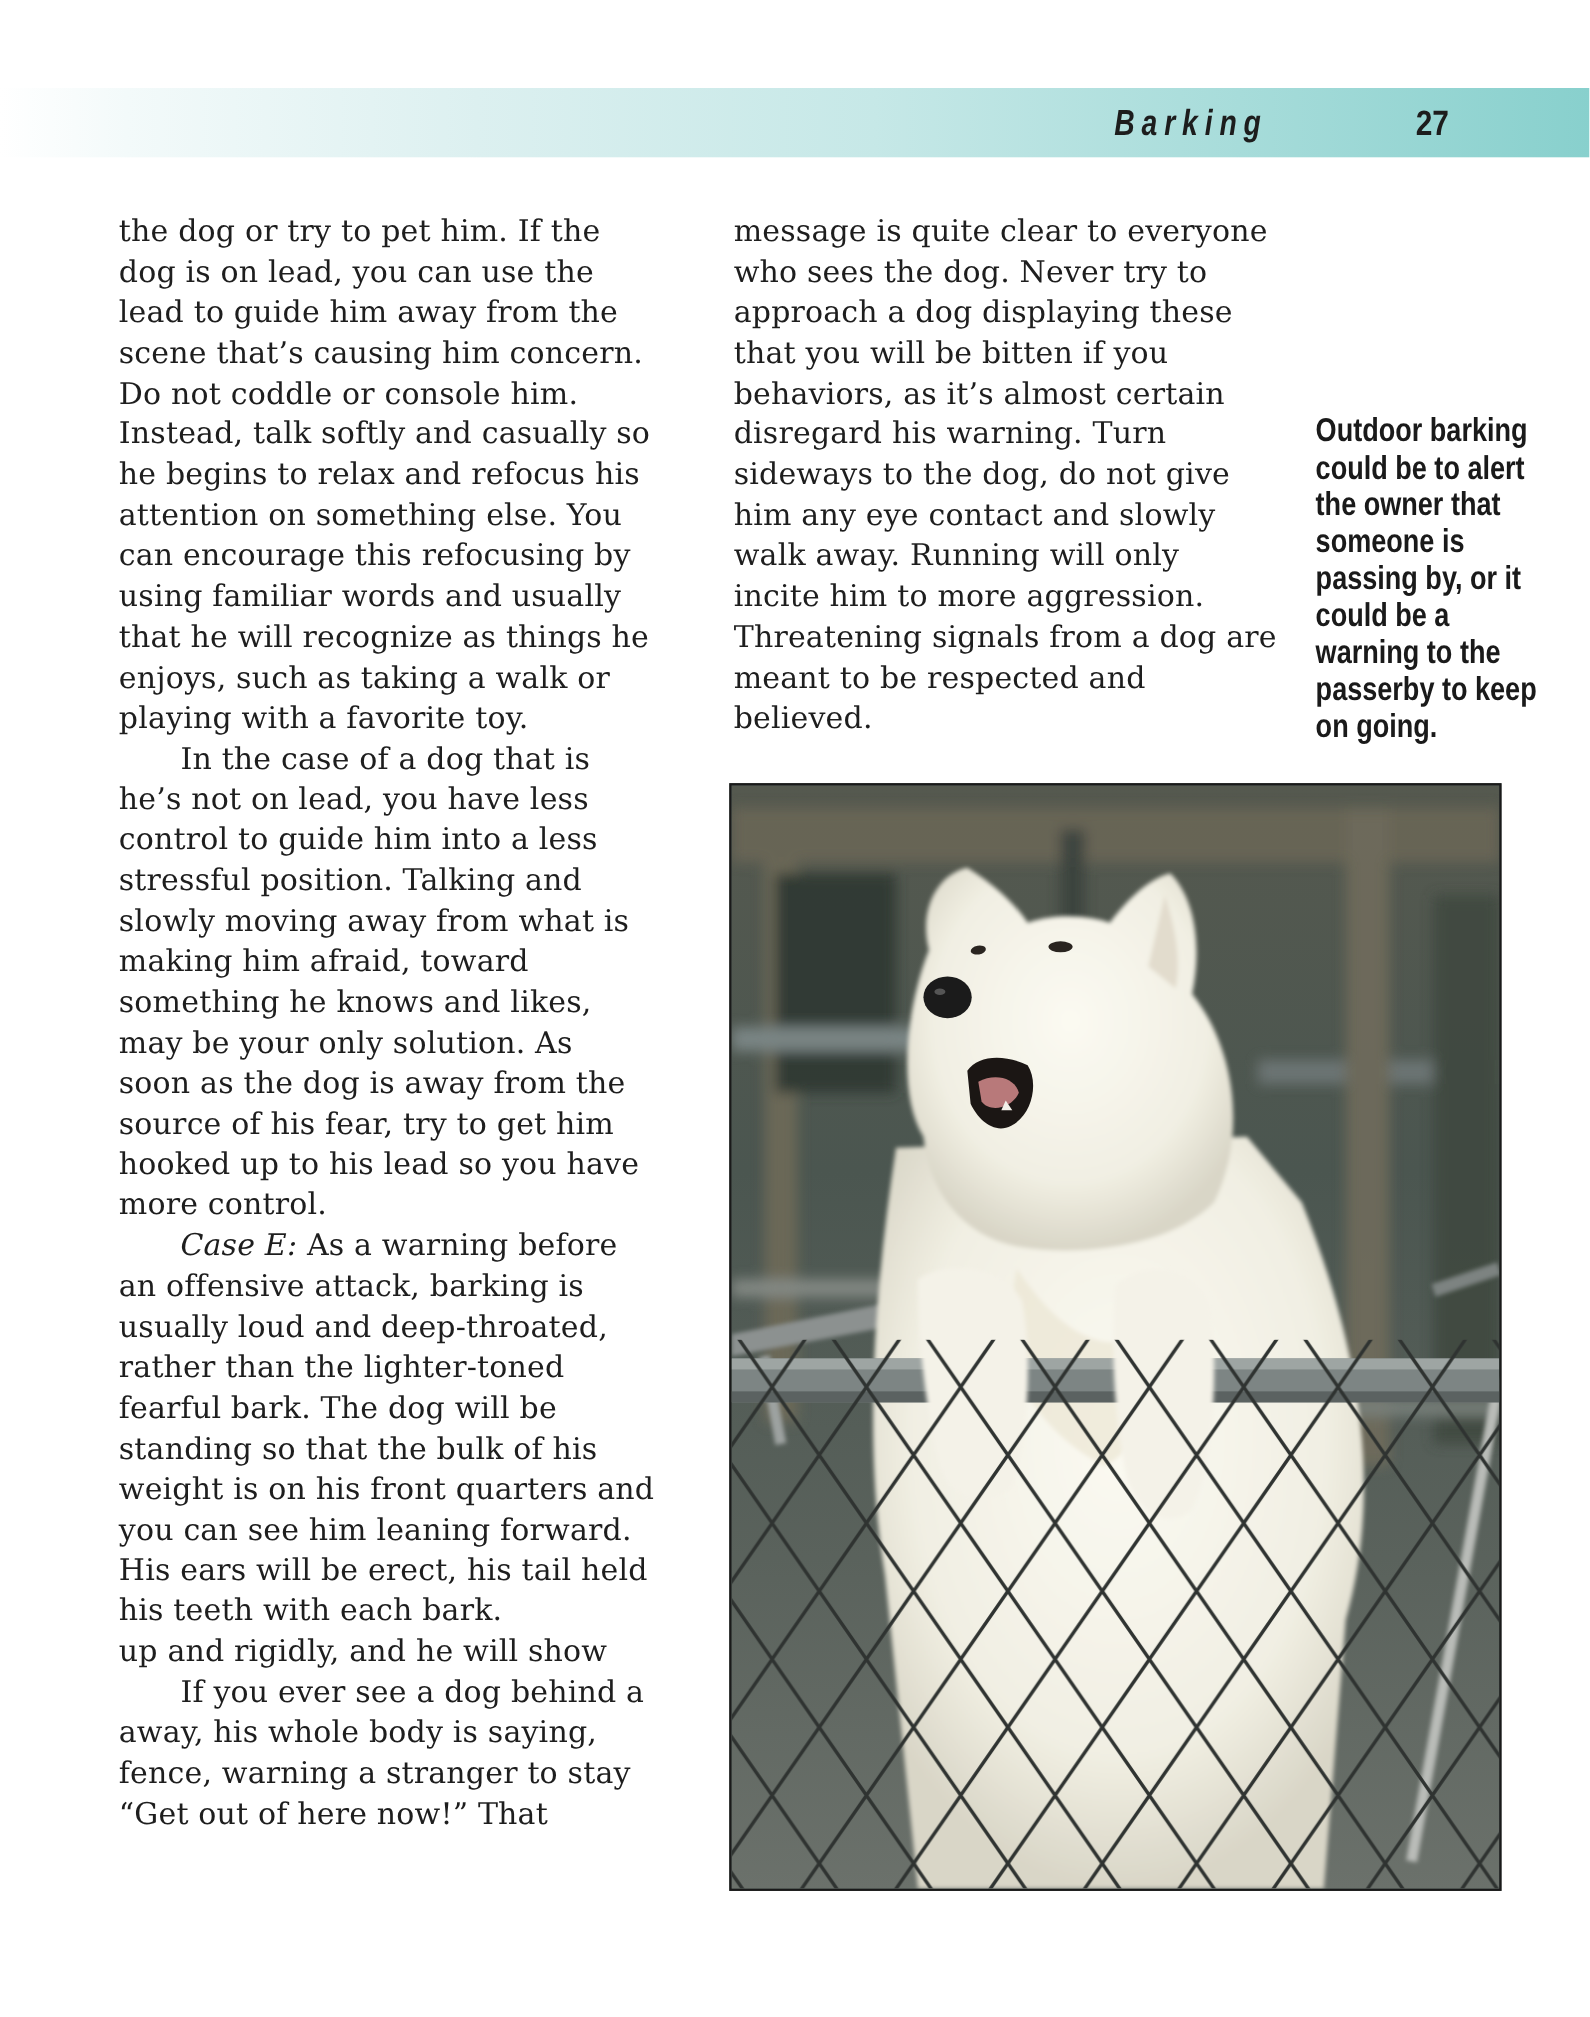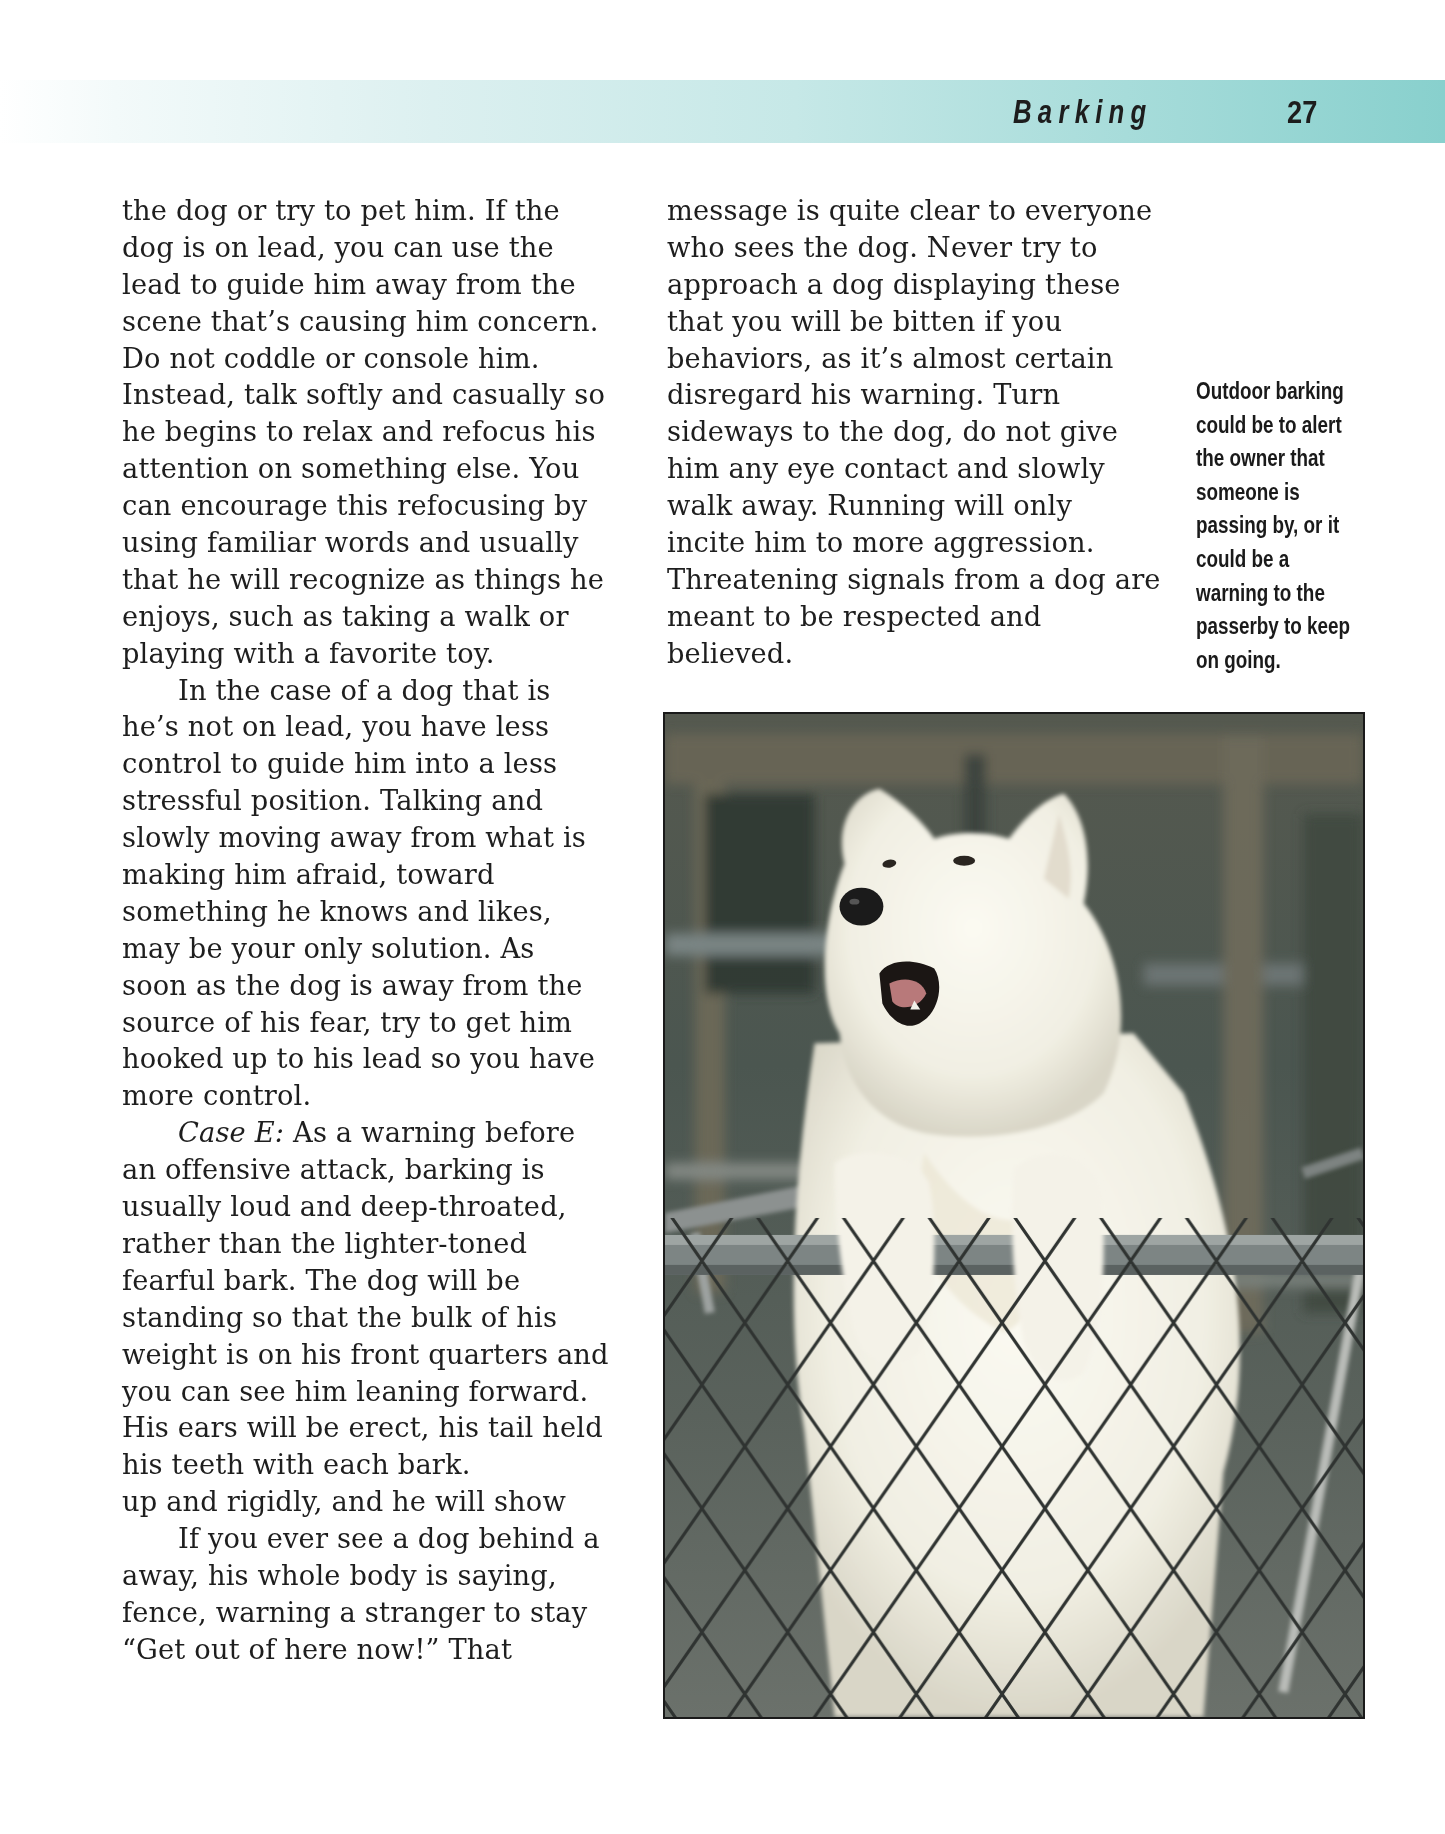--- a/index.html
+++ b/index.html
@@ -60,21 +60,21 @@
 
     
     .column {
       position: absolute;
       font-size: 27.3px;
       line-height: 36.9px;
       color: #1e1e1e;
       letter-spacing: 0.15px;
     }
     .column-left {
-      left: 122px;
+      left: 108px;
       top: 193px;
       width: 520px;
     }
     .column-middle {
       left: 667px;
       top: 193px;
       width: 520px;
     }
     .line {
       white-space: nowrap;
@@ -89,21 +89,21 @@
     }
 
     
     .caption {
       position: absolute;
       left: 1196px;
       top: 375px;
       width: 180px;
       font-family: "Liberation Sans", "DejaVu Sans", sans-serif;
       font-weight: bold;
-      font-size: 23px;
+      font-size: 30px;
       line-height: 33.6px;
       color: #1a1a1a;
     }
     .caption .line {
       height: 33.6px;
       transform: scaleX(0.82);
       transform-origin: left center;
     }
 
     

